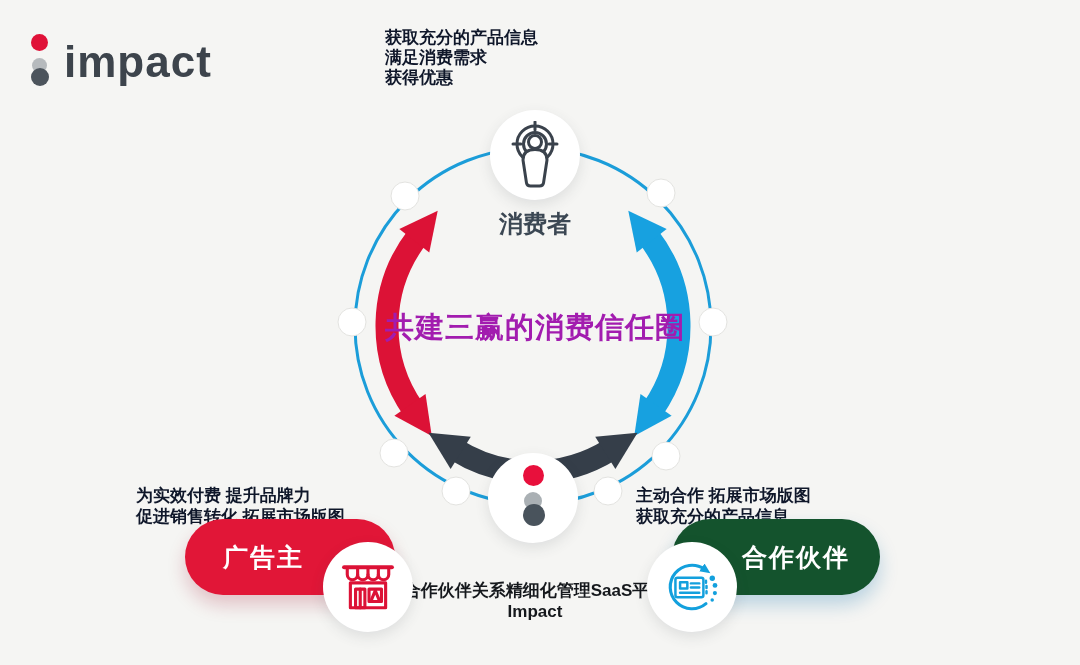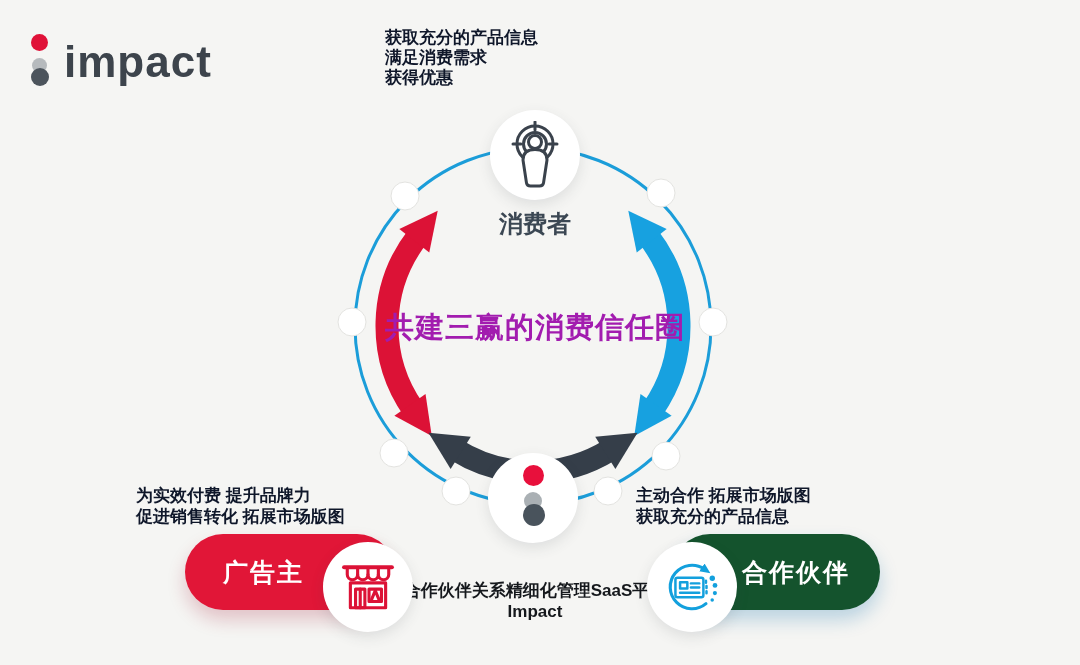--- a/index.html
+++ b/index.html
@@ -40,21 +40,21 @@
                   text-align:center; font-size:29px; font-weight:700; color:#a21caf; letter-spacing:1px; }
 
   
   .hub-dots { position:relative; width:30px; height:66px; }
   .hub-dots .d { position:absolute; border-radius:50%; }
   .hd-red   { width:21px; height:21px; left:5px;  top:0;    background:#e8103c; }
   .hd-lgray { width:18px; height:18px; left:6px;  top:27px; background:#aab0b4; }
   .hd-dgray { width:22px; height:22px; left:5px;  top:39px; background:#49535c; }
 
   
-  .pill { position:absolute; top:534px; height:76px; border-radius:38px; z-index:5;
+  .pill { position:absolute; top:519px; height:76px; border-radius:38px; z-index:5;
           display:flex; align-items:center; color:#fff; font-size:25px; font-weight:700; letter-spacing:2px; }
   .pill-advertiser { left:185px; width:210px; background:#e11637; box-shadow:0 10px 18px rgba(160,20,45,0.22);
                      justify-content:flex-start; padding-left:38px; }
   .pill-partner    { left:672px; width:208px; background:#14532d; box-shadow:0 10px 18px rgba(15,110,170,0.25);
                      justify-content:flex-end; padding-right:30px; }
 
   .platform-caption { position:absolute; left:385px; top:580px; width:300px; z-index:4;
                       text-align:center; font-weight:700; color:#15181c; font-size:17px; line-height:21px; }
 </style>
 </head>

